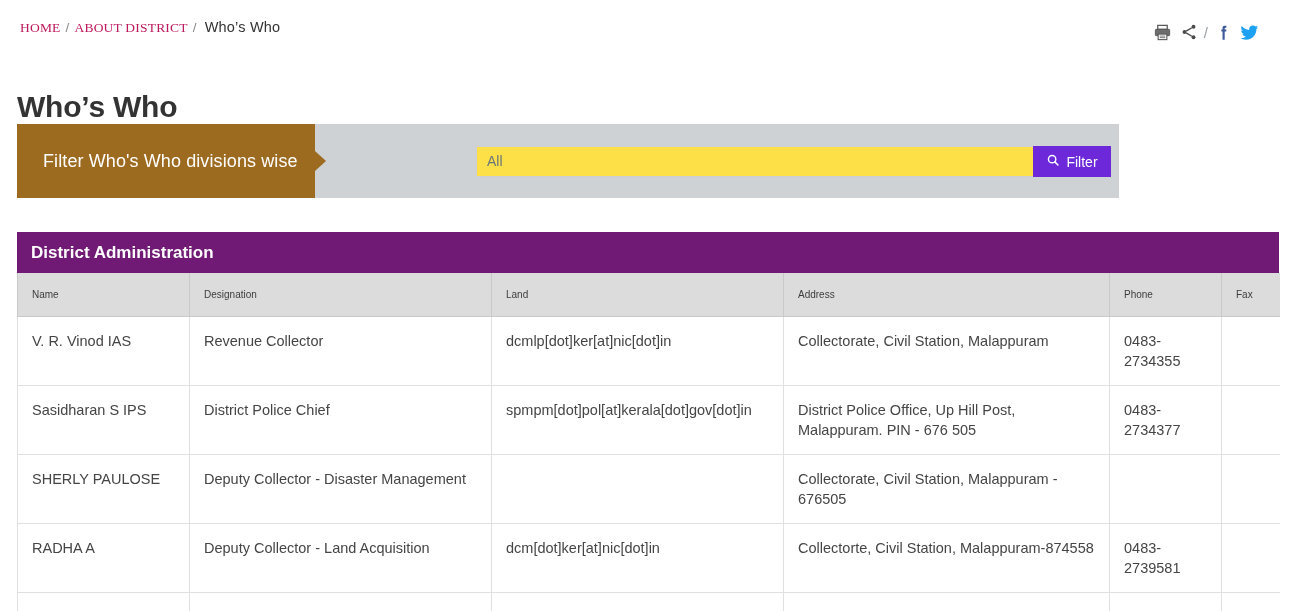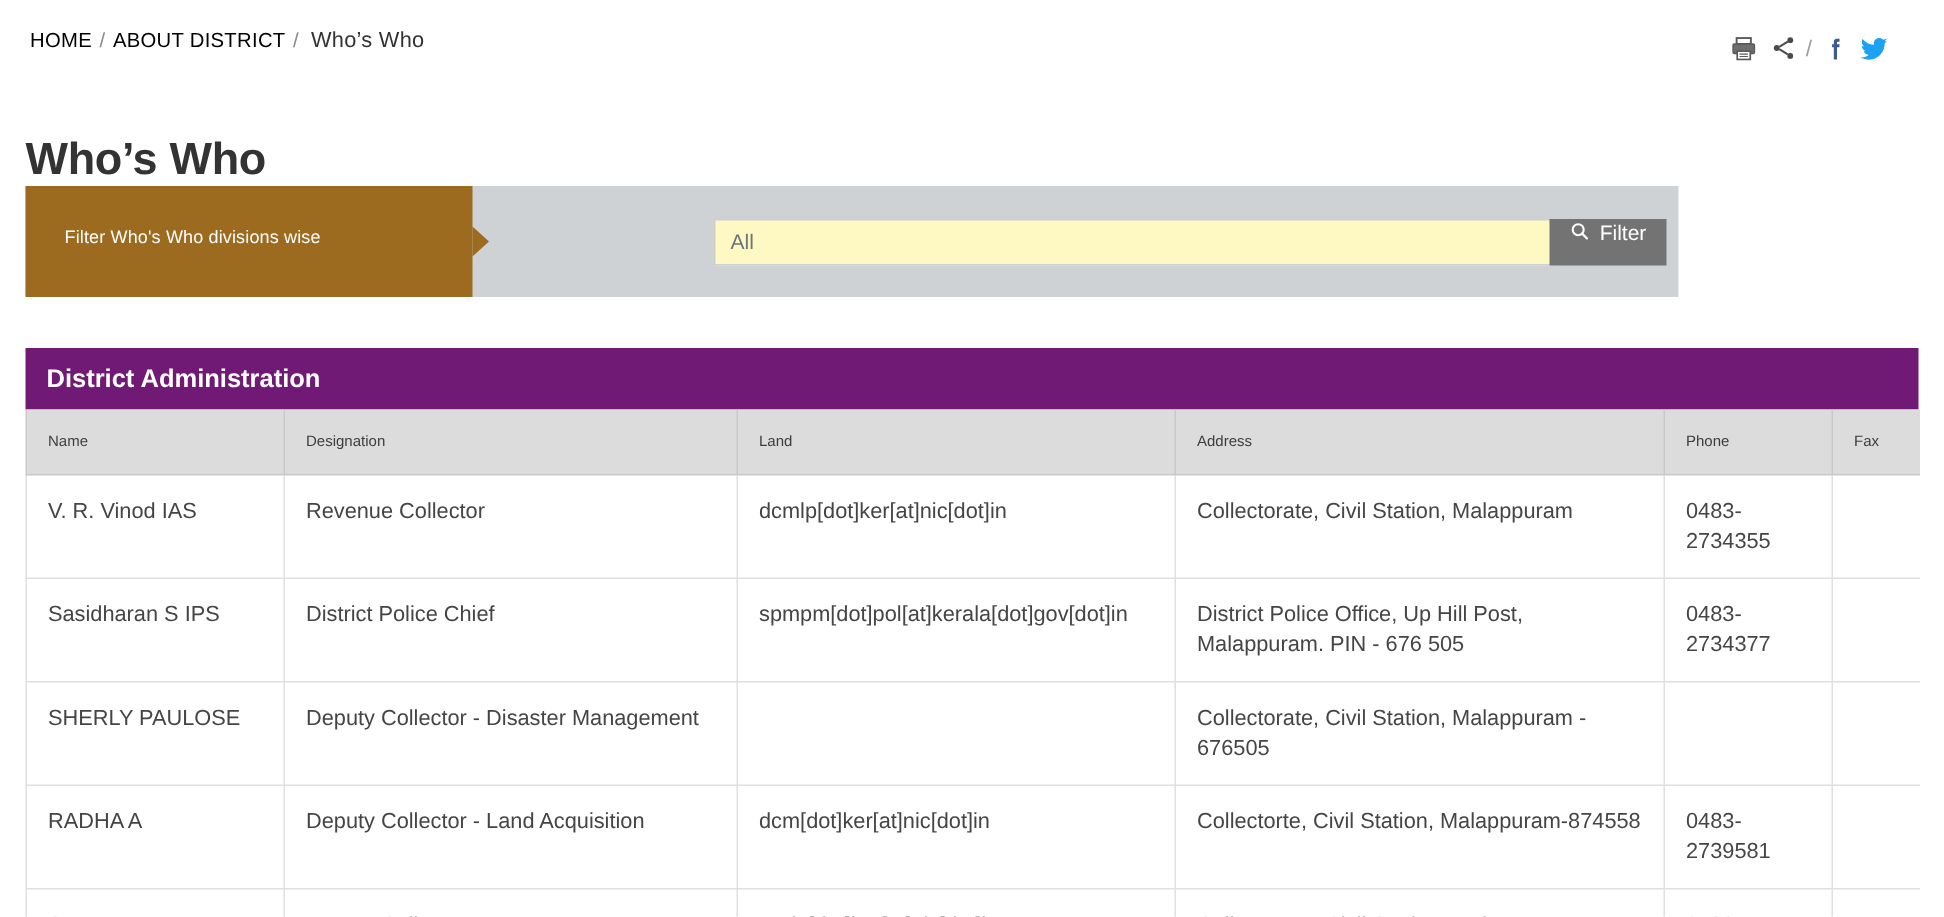--- a/index.html
+++ b/index.html
@@ -14,21 +14,21 @@
 
   
   .topbar {
     position: absolute; left: 0; top: 0; width: 1296px; height: 58px;
   }
   .breadcrumb {
     position: absolute; left: 20px; top: 19px;
     font-size: 13.5px; letter-spacing: .2px;
     color: #3b3b3b; white-space: nowrap;
   }
-  .breadcrumb .crumb-link { color: #000000; text-decoration: none; }
+  .breadcrumb .crumb-link { color: #be185d; text-decoration: none; font-family: Liberation Serif, serif; }
   .breadcrumb .sep { color: #8a8a8a; margin: 0 5px; }
   .breadcrumb .crumb-current { color: #333333; font-size: 14.5px; margin-left: 3px; }
 
   .social {
     position: absolute; right: 34px; top: 20px;
     display: flex; align-items: center; gap: 0px;
   }
   .social .ic { display: flex; align-items: center; justify-content: center;
                 width: 26px; height: 24px; cursor: pointer; }
   .social .slash { color: #9aa0a6; font-size: 15px; margin: 0 2px; }
@@ -55,38 +55,38 @@
   }
   .filter-brown-arrow {
     position: absolute; left: 298px; top: 27px;
     width: 0; height: 0;
     border-top: 10px solid transparent;
     border-bottom: 10px solid transparent;
     border-left: 11px solid #9c6b20;
   }
   .filter-label {
     position: absolute; left: 26px; top: 27px;
-    color: #ffffff; font-size: 12px; letter-spacing: .1px;
+    color: #ffffff; font-size: 18px; letter-spacing: .1px;
   }
   .filter-select {
     position: absolute; left: 459px; top: 22px;
     width: 560px; height: 31px;
-    background: #fef9c3; border: 1px solid #cfcfcf;
+    background: #fde047; border: 1px solid #cfcfcf;
     color: #6c757d; font-size: 14px;
     padding: 0 10px; line-height: 29px;
     border-radius: 0;
     font-family: "Liberation Sans", sans-serif;
     cursor: pointer;
   }
   .filter-btn {
     position: absolute; left: 1016px; top: 22px;
     width: 78px; height: 31px;
-    background: #737373; color: #ffffff;
+    background: #6d28d9; color: #ffffff;
     border: none; cursor: pointer;
-    display: flex; justify-content: center; gap: 6px;
+    display: flex; align-items: center; justify-content: center; gap: 6px;
     font-size: 14px; font-family: "Liberation Sans", sans-serif;
   }
 
   
   .table-wrap {
     position: absolute; left: 17px; top: 232px;
     width: 1262px;
   }
   .table-title {
     height: 41px; background: #701a75; color: #ffffff;

